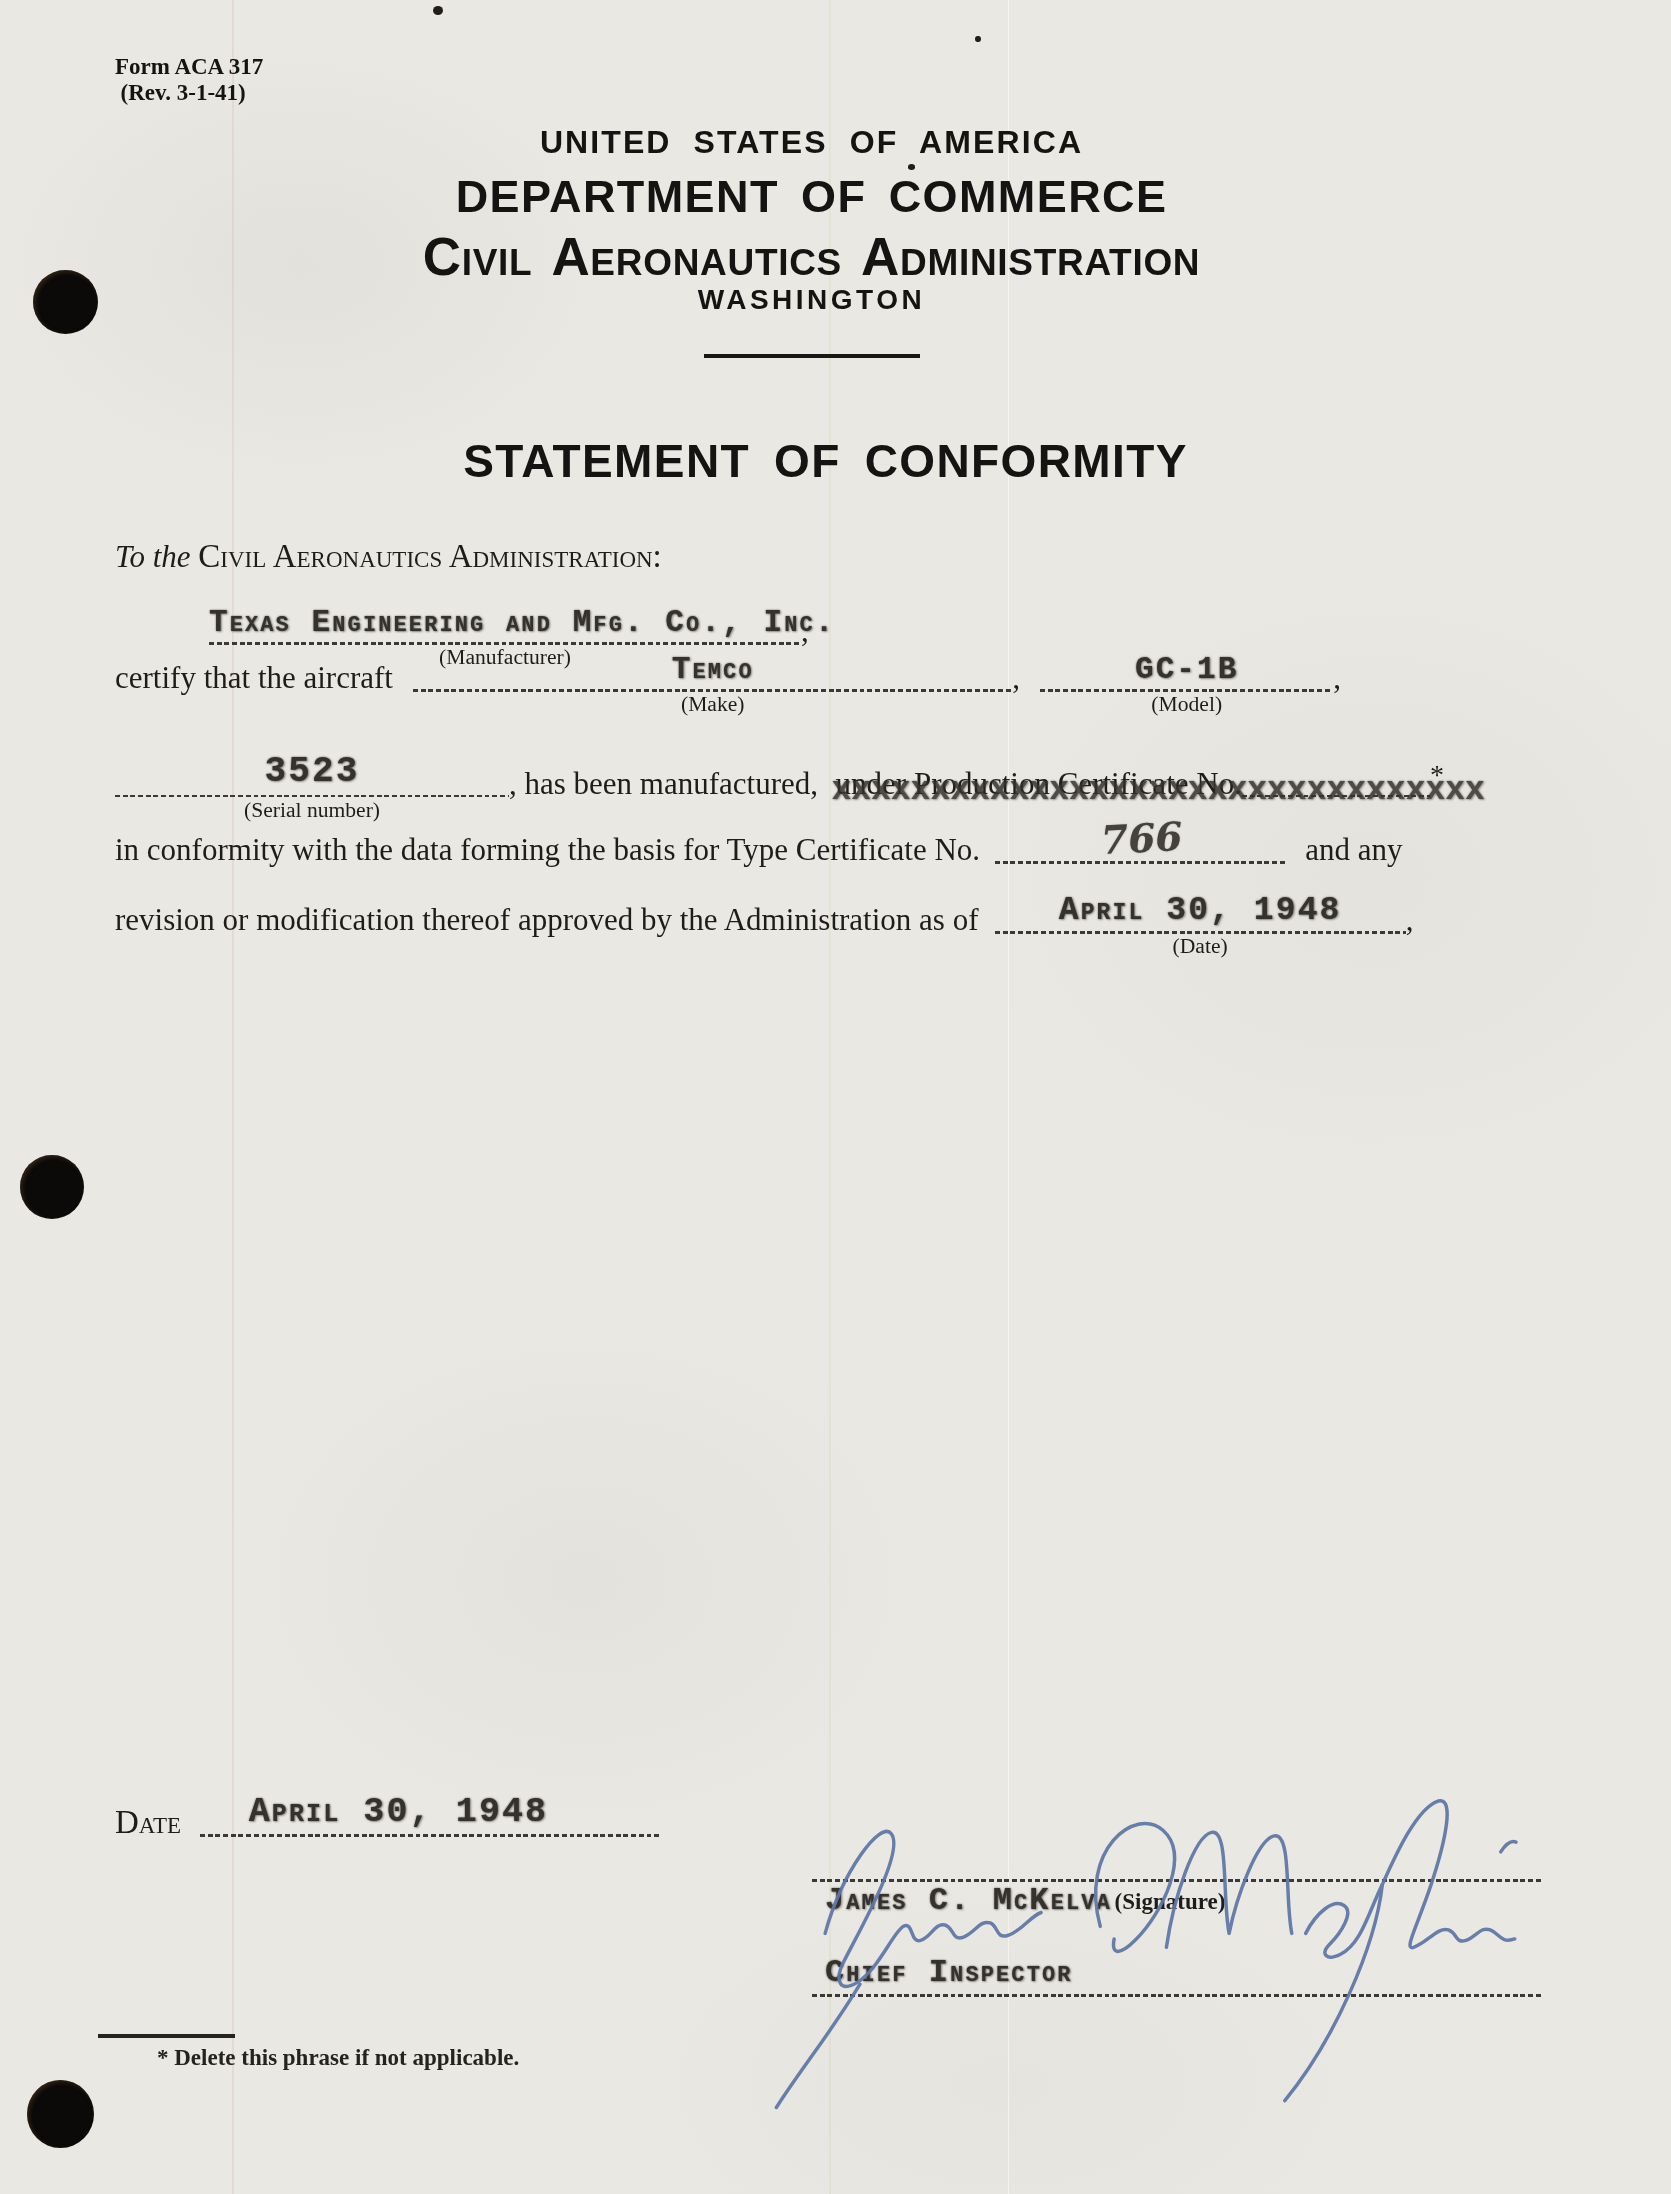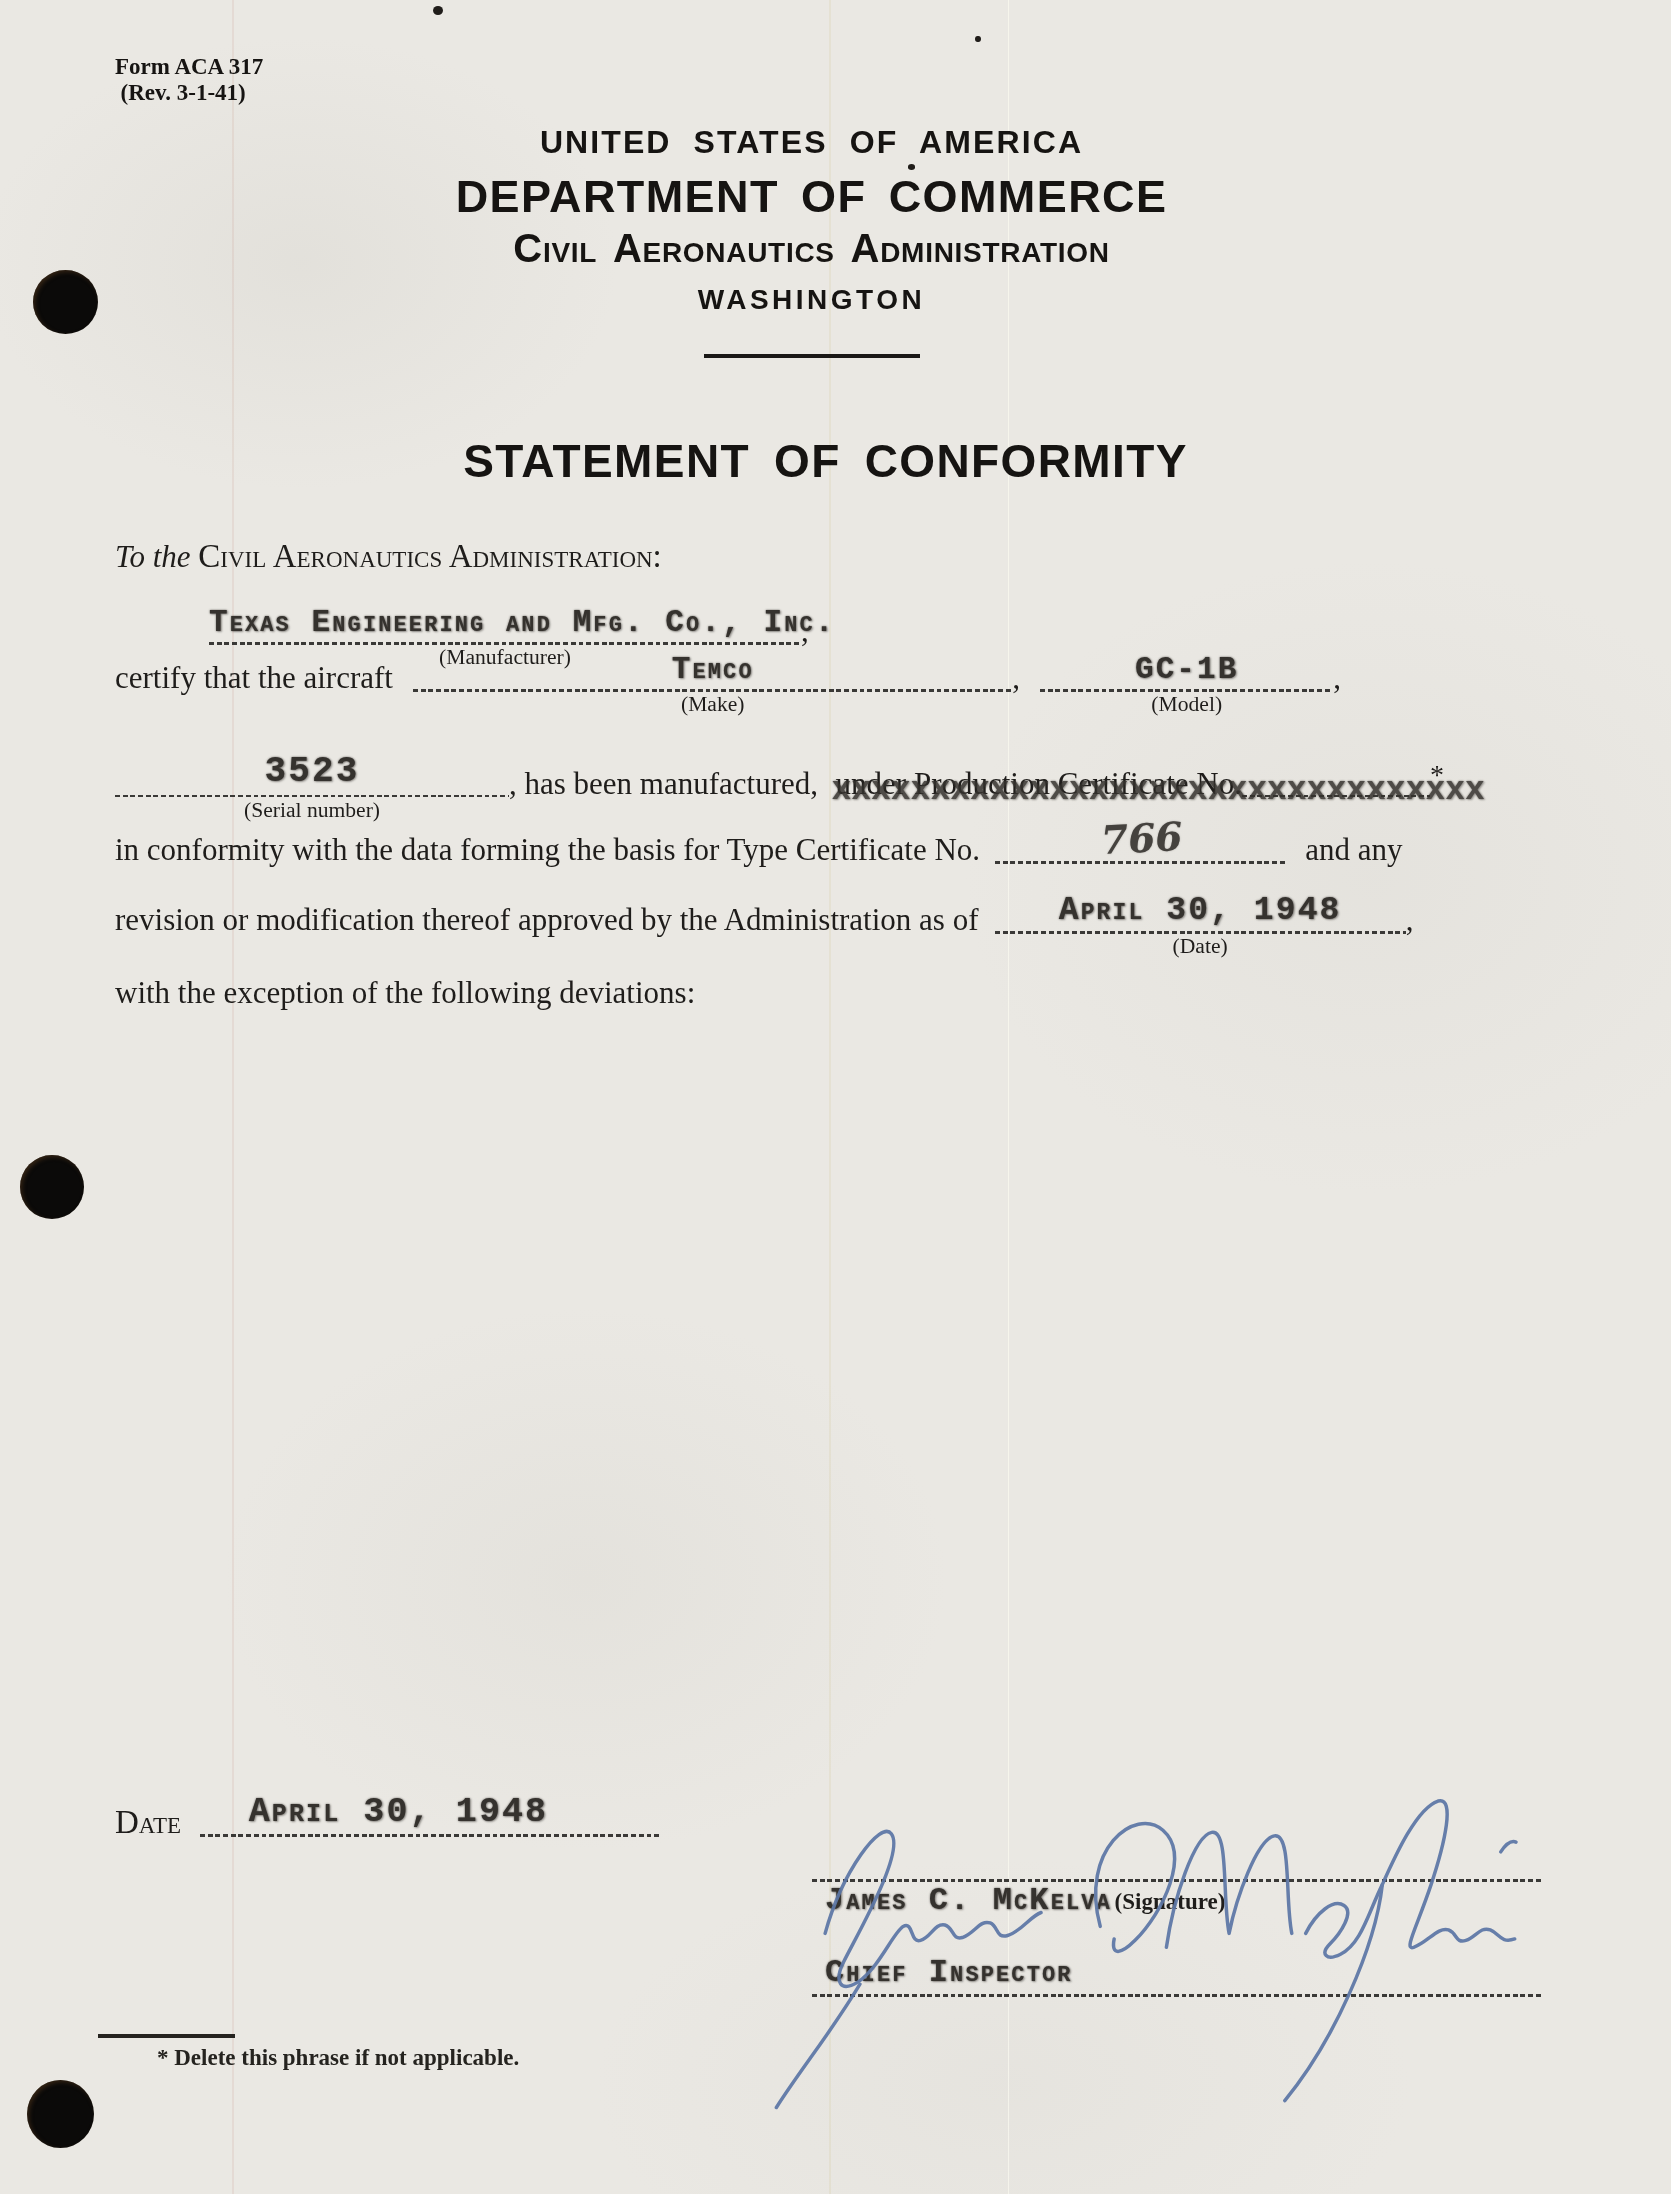--- a/index.html
+++ b/index.html
@@ -18,21 +18,21 @@
     color:#1f1d1b;
   }
   .streak{position:absolute;top:0;bottom:0;}
   .abs{position:absolute;}
   .nowrap{white-space:nowrap;}
 
   
   .hdr{left:0;right:49px;text-align:center;font-family:"Liberation Sans",sans-serif;font-weight:bold;color:#161412;}
   .h1{font-size:32px;letter-spacing:2.1px;word-spacing:11px;}
   .h2{font-size:45px;letter-spacing:1.4px;word-spacing:8.4px;}
-  .h3{font-size:40px;letter-spacing:0.7px;font-variant:small-caps;word-spacing:5.6px;}
+  .h3{font-size:53px;letter-spacing:0.7px;font-variant:small-caps;word-spacing:5.6px;}
   .h4{font-size:28px;letter-spacing:3.5px;}
   .rule{height:4.2px;background:#1a1816;}
   .doc-title{font-size:46px;letter-spacing:1.4px;word-spacing:9.8px;margin-top:8px;}
 
   .serif{font-size:31px;}
   .smallcaps{font-variant:small-caps;}
   .ital{font-style:italic;}
 
   .formno{font-size:23px;font-weight:bold;line-height:1.12;color:#161412;}
 
@@ -144,21 +144,20 @@
 
   <div class="abs serif nowrap" style="left:115px;top:902px;">
     <span>revision or modification thereof approved by the Administration as of</span>
     <span class="fill" style="width:411px;margin-left:8.4px;">
       <span class="fill-value typed" style="font-size:33px;">April 30, 1948</span>
       <span class="fill-line"></span>
       <span class="fill-label">(Date)</span>
     </span><span>,</span>
   </div>
 
-  <div class="abs serif nowrap" style="left:115px;top:975px;">with the exception of the following deviations:</div>
 
   <div class="abs serif nowrap" style="left:115px;top:1804px;">
     <span class="smallcaps" style="font-size:33px;">Date</span>
     <span class="fill" style="width:460px;margin-left:11px;">
       <span class="fill-value typed" style="font-size:35px;text-align:left;padding-left:49px;">April 30, 1948</span>
       <span class="fill-line"></span>
     </span>
   </div>
 
   <div class="dotline" style="left:812px;top:1879px;width:731px;"></div>

